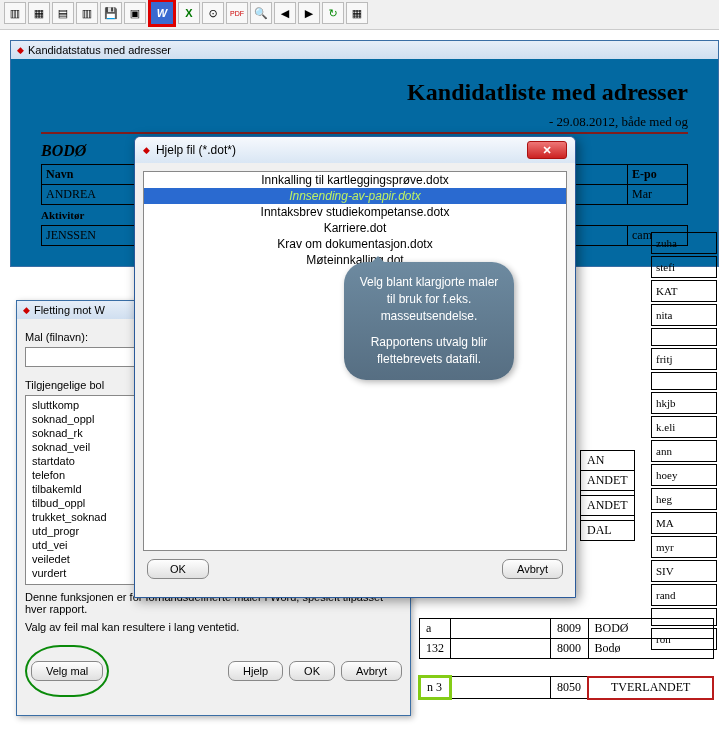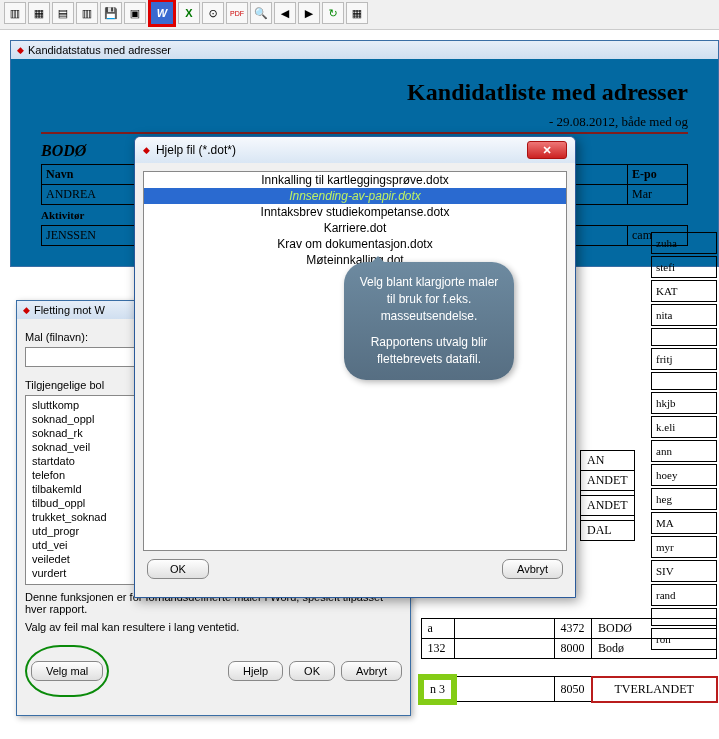--- a/index.html
+++ b/index.html
@@ -368,34 +368,34 @@
         </tr>
   </tbody>
     </table>
 </div>
 <div style="position:absolute;left:418px;top:618px;font-family:'Times New Roman';font-size:12px">
   <table style="border-collapse:collapse">
     <tbody>
         <tr>
       <td style="border:1px solid #000;padding:2px 6px">a</td>
       <td style="border:1px solid #000;padding:2px 6px;width:100px"></td>
-      <td style="border:1px solid #000;padding:2px 6px">4372</td>
+      <td style="border:1px solid #000;padding:2px 6px">8009</td>
       <td style="border:1px solid #000;padding:2px 6px">BODØ</td>
     </tr>
     <tr>
       <td style="border:1px solid #000;padding:2px 6px">132</td>
       <td style="border:1px solid #000;padding:2px 6px"></td>
       <td style="border:1px solid #000;padding:2px 6px">8000</td>
       <td style="border:1px solid #000;padding:2px 6px">Bodø</td>
     </tr>
     <tr>
           <td colspan="4" style="height:18px"></td>
         </tr>
     <tr>
-      <td style="border:6px solid #84cc16;padding:2px 6px">n 3</td>
+      <td style="border:3px solid #84cc16;padding:2px 6px">n 3</td>
       <td style="border:1px solid #000;padding:2px 6px"></td>
       <td style="border:1px solid #000;padding:2px 6px">8050</td>
       <td style="border:2px solid #b91c1c;padding:2px 22px">TVERLANDET</td>
     </tr>
   </tbody>
     </table>
 </div>
 
 <div class="flett-dialog">
   <div class="flett-title">

